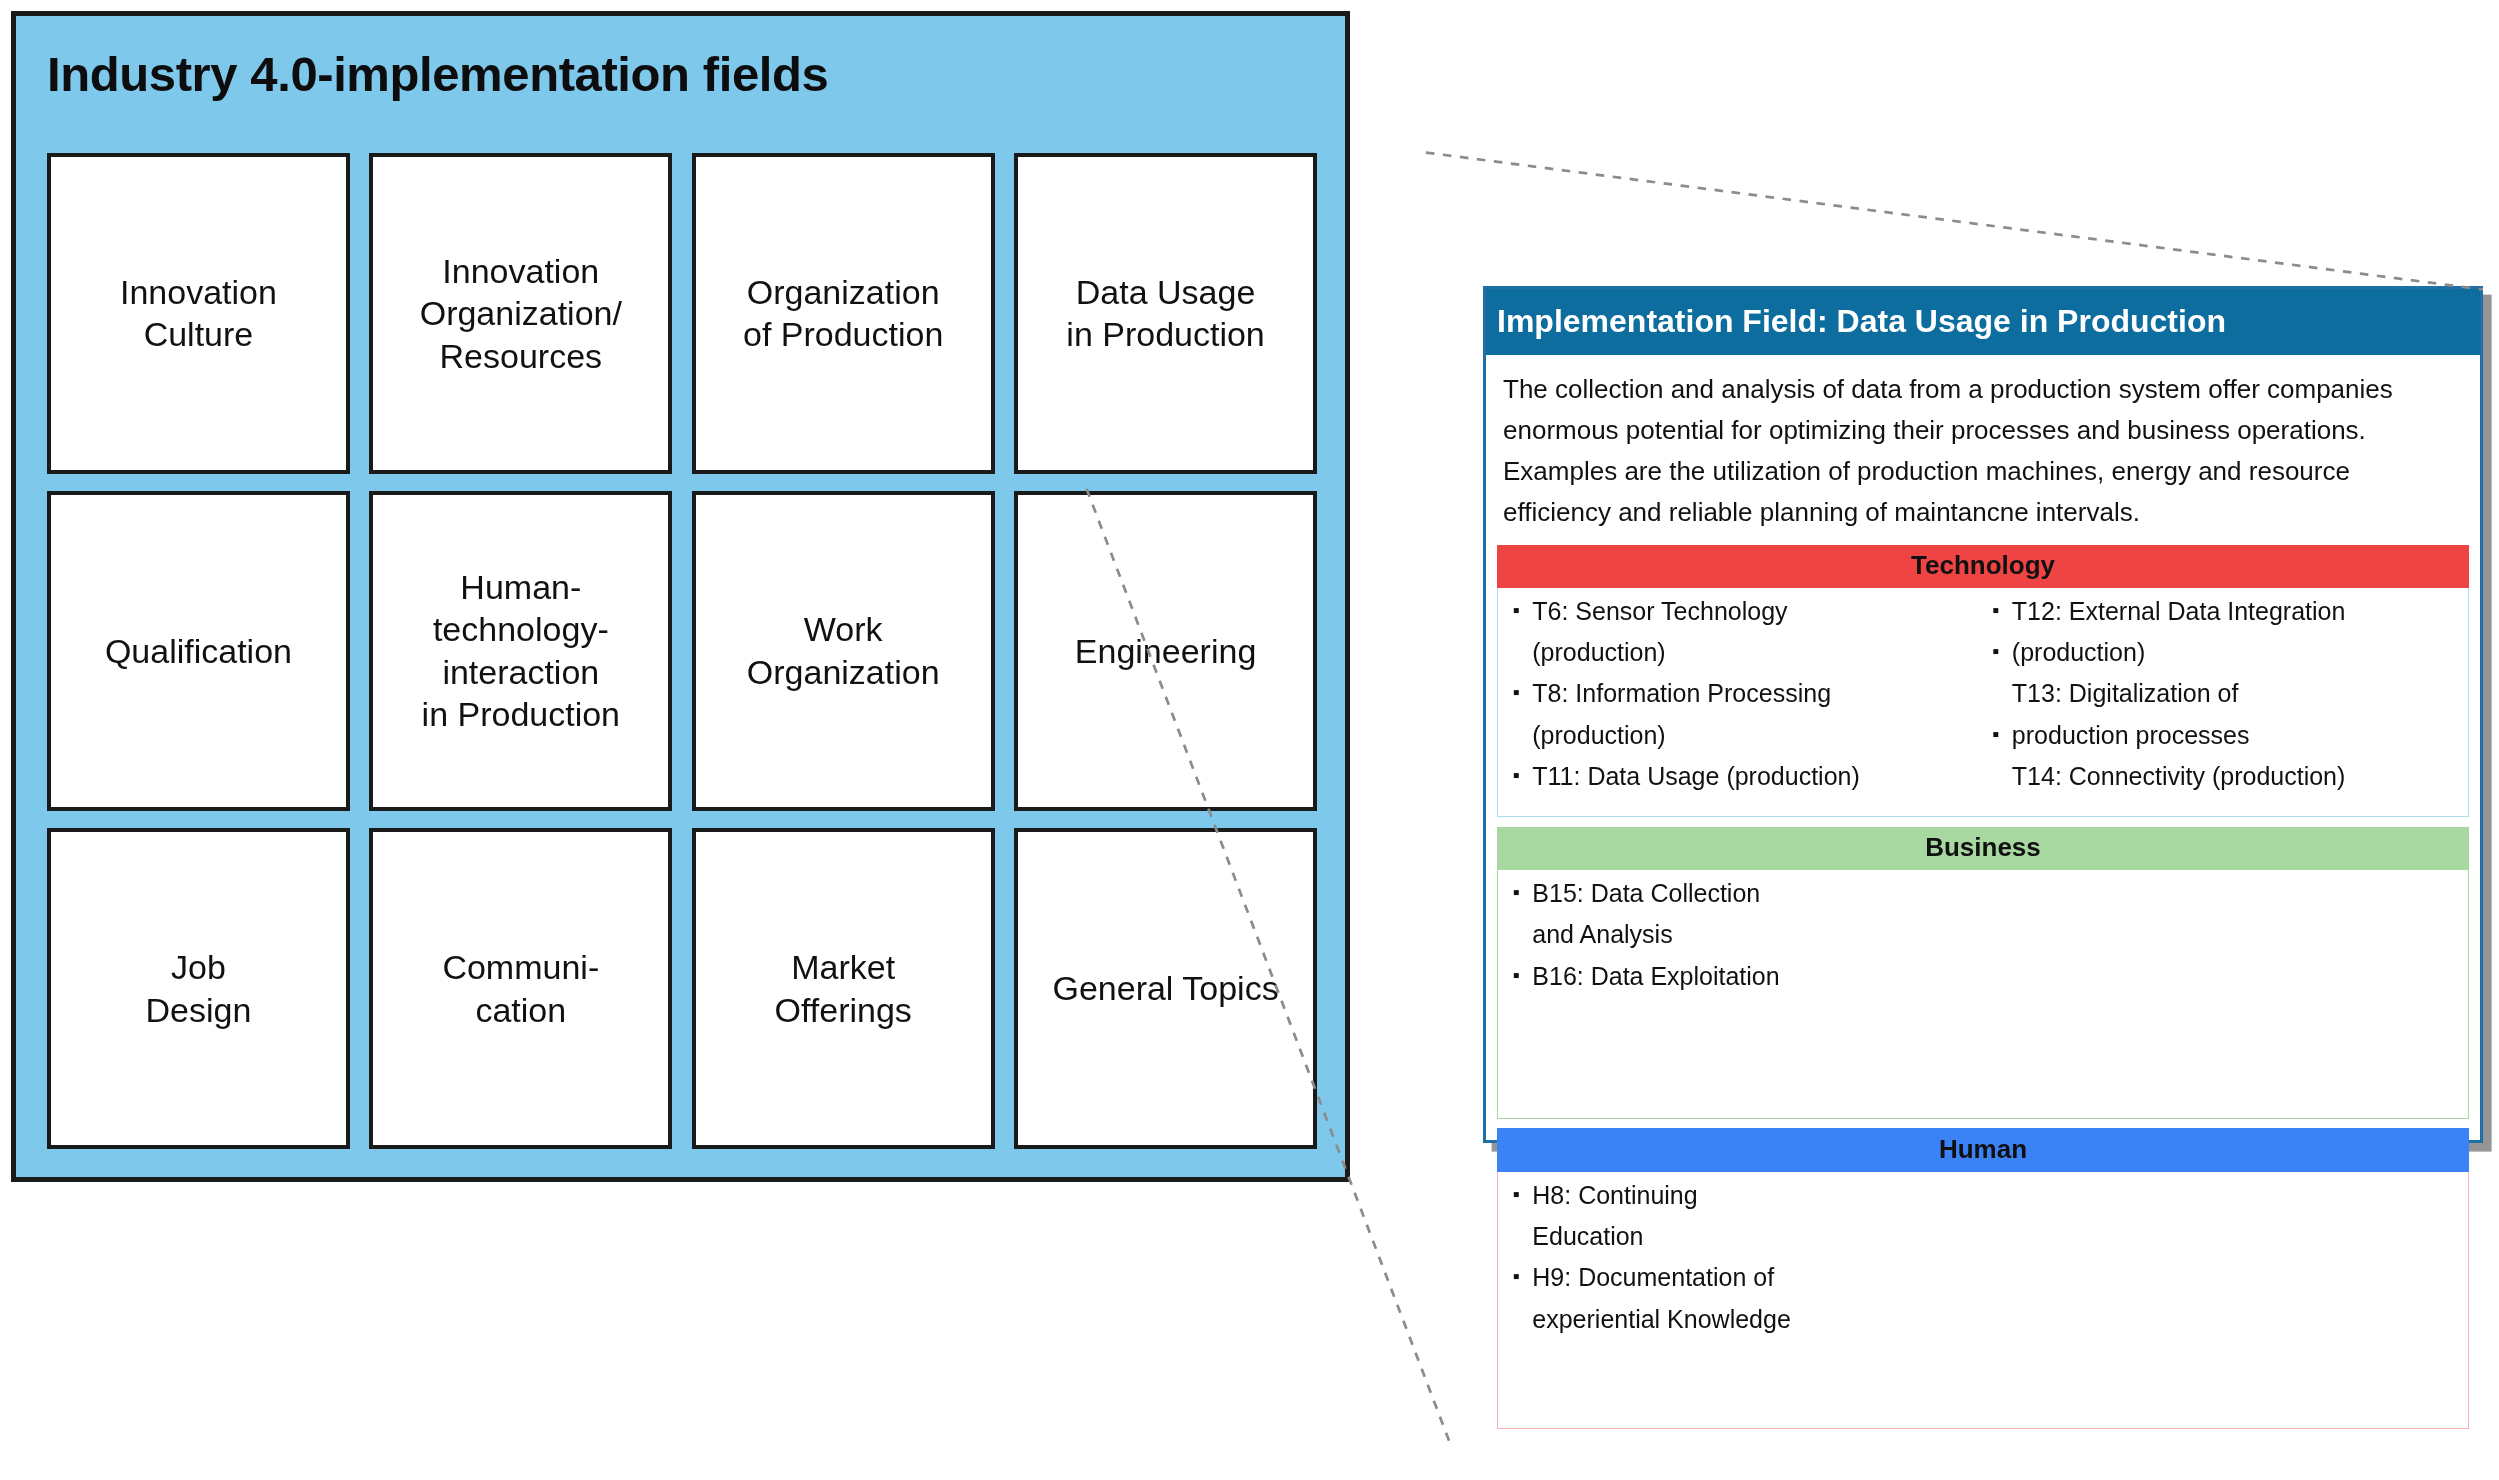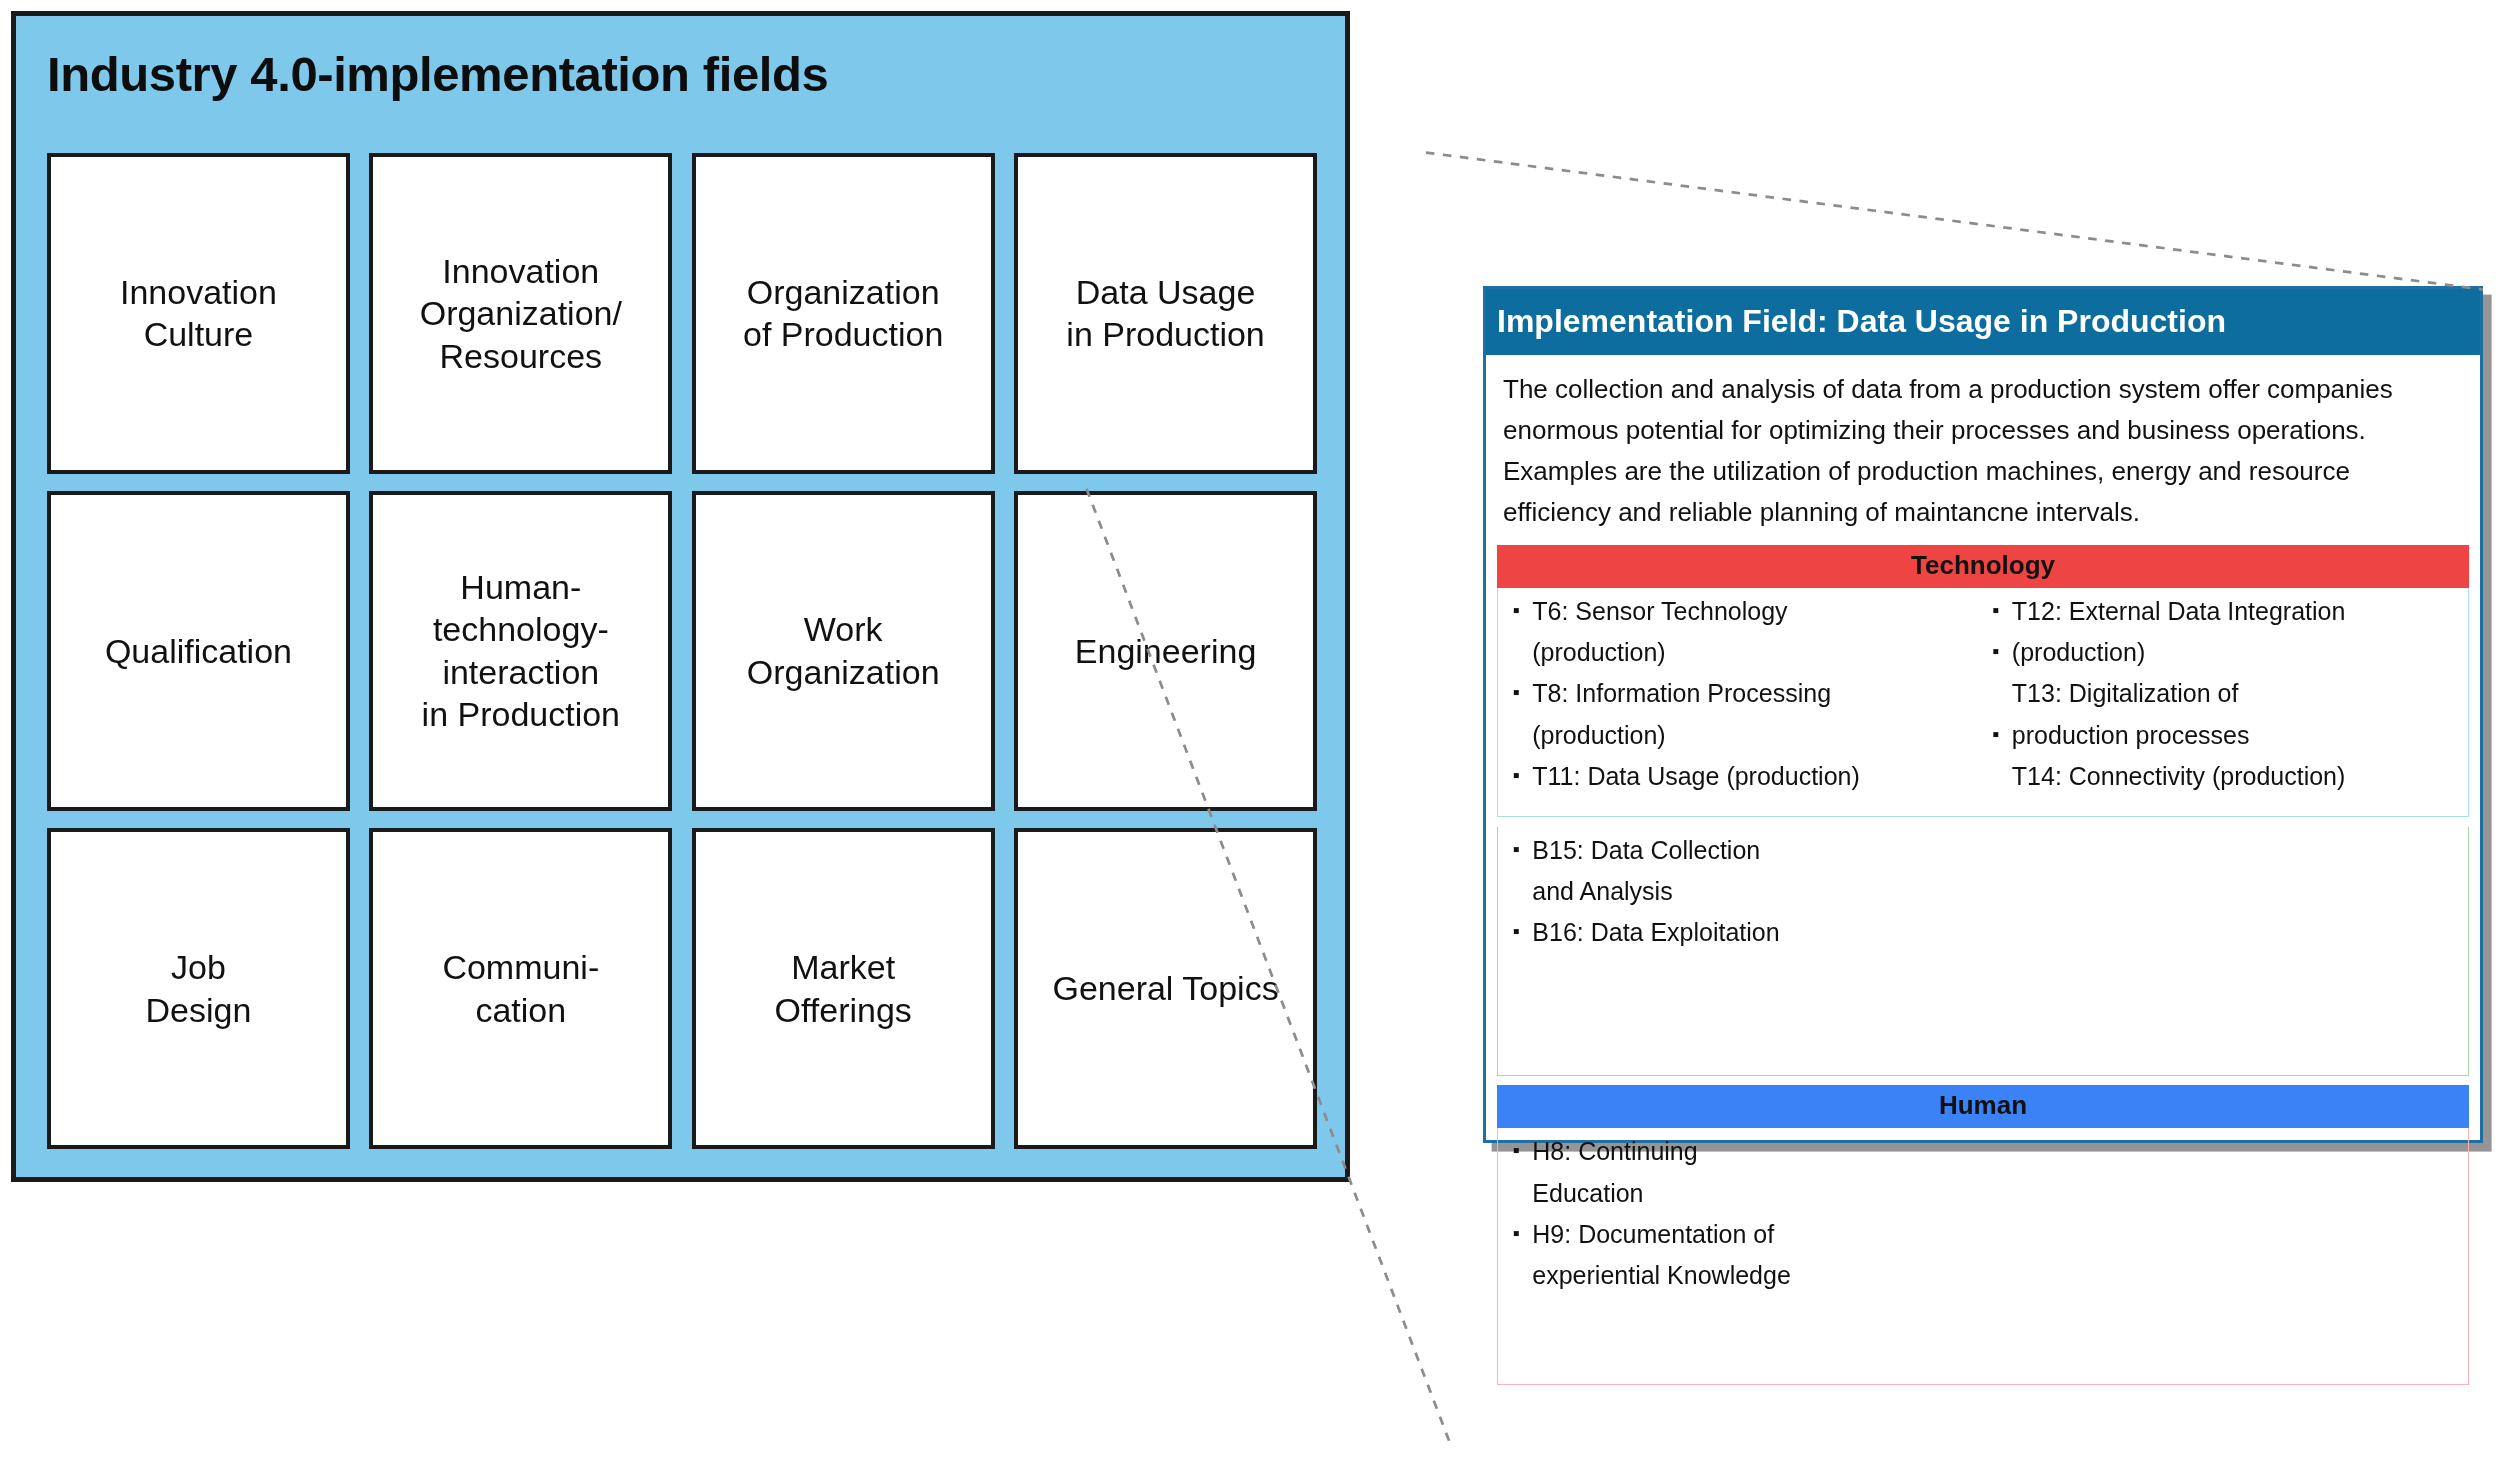--- a/index.html
+++ b/index.html
@@ -272,20 +272,21 @@
                 </div>
                 <div class="bullet-line">
                   <span class="bullet-mark empty"></span>
                   <span class="bullet-text">T14: Connectivity (production)</span>
                 </div>
               </div>
             </div>
           </div>
         </div>
         <div class="section sec-business">
+          <div class="section-head">Business</div>
           <div class="section-body">
             <div class="col">
               <div class="bullet-line">
                 <span class="bullet-mark">▪</span>
                 <span class="bullet-text">B15: Data Collection</span>
               </div>
               <div class="bullet-line">
                 <span class="bullet-mark empty"></span>
                 <span class="bullet-text">and Analysis</span>
               </div>

